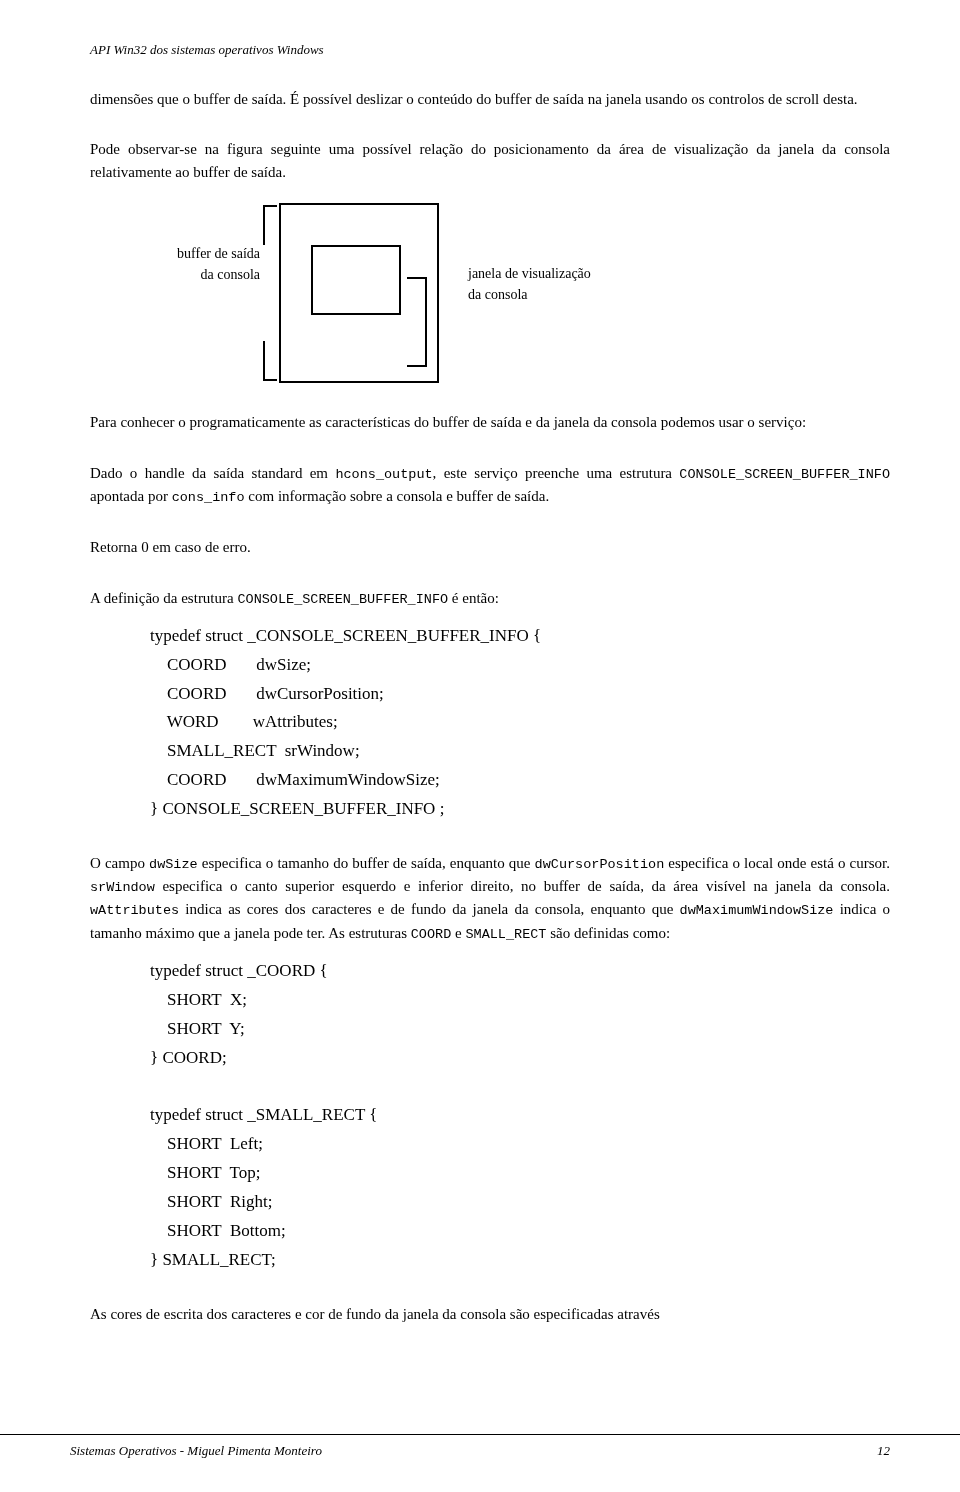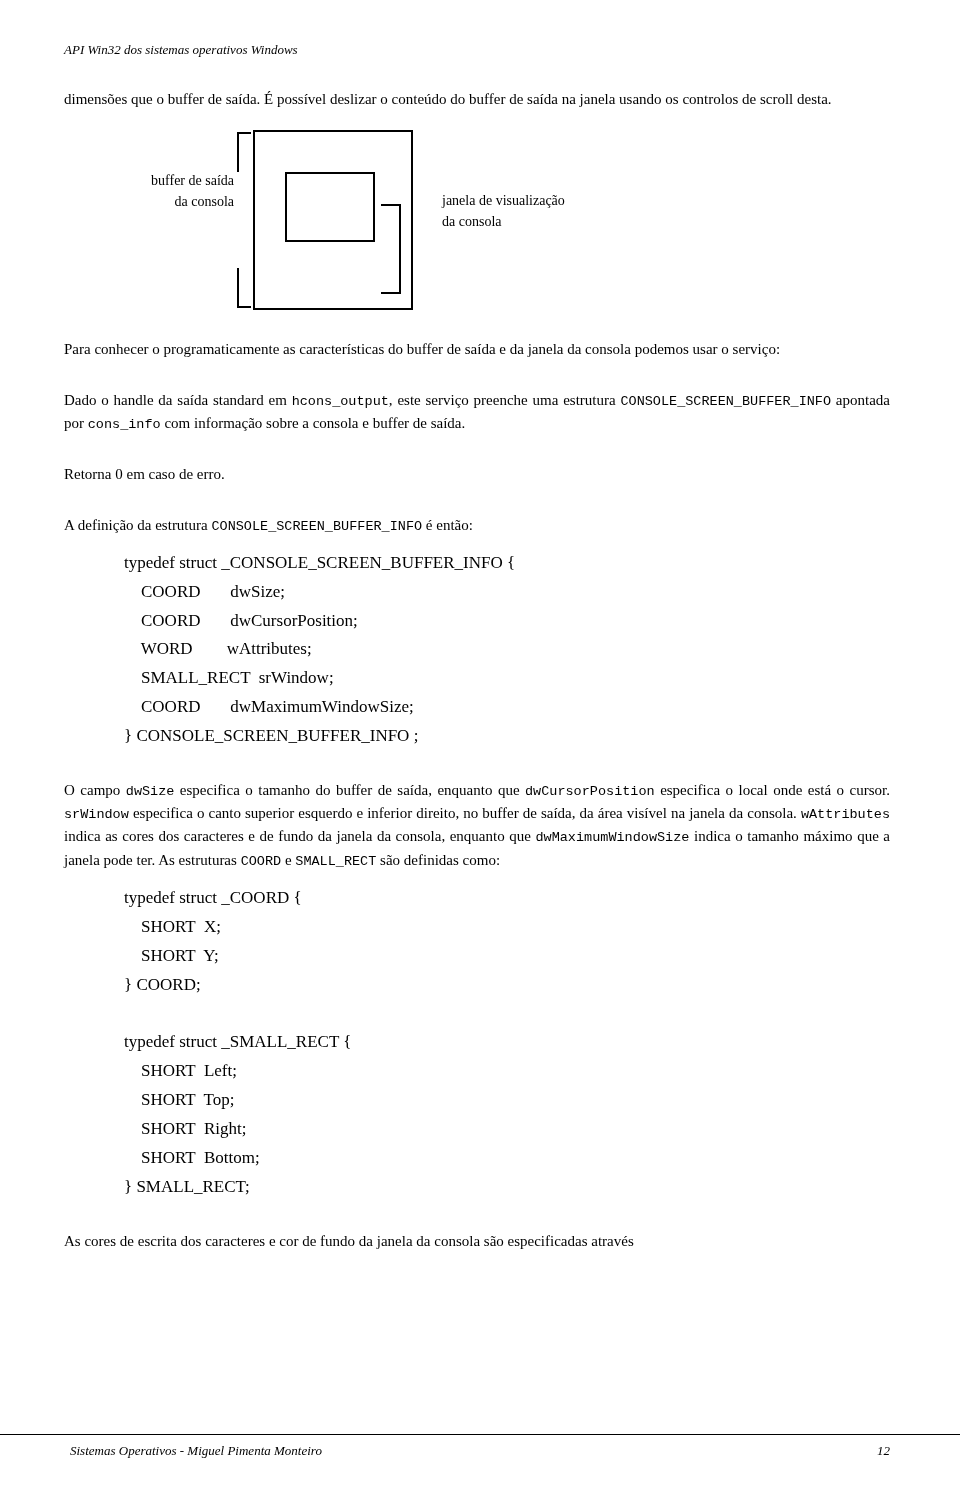--- a/index.html
+++ b/index.html
@@ -7,21 +7,21 @@
       background: #fff;
       color: #000;
       font-family: "Times New Roman", Times, serif;
       font-size: 15px;
       line-height: 1.5;
       width: 960px;
       min-height: 1492px;
       position: relative;
     }
     .page {
-      padding: 40px 70px 60px 64px;
+      padding: 40px 70px 60px 90px;
     }
     .page-header {
       font-size: 13px;
       font-style: italic;
       margin-bottom: 10px;
       font-family: "Times New Roman", Times, serif;
     }
     .section-text {
       margin-bottom: 12px;
       text-align: justify;
@@ -140,20 +140,23 @@
 
   <div class="page-header">
     <span>API Win32 dos sistemas operativos Windows</span>
   </div>
 
   <p class="section-text">
     <span>dimensões que o buffer de saída.</span>
     <span>É possível deslizar o conteúdo do buffer de saída na janela usando os controlos de scroll desta.</span>
   </p>
 
+  <p class="section-text">
+    <span>Pode observar-se na figura seguinte uma possível relação do posicionamento da área de visualização da janela da consola relativamente ao buffer de saída.</span>
+  </p>
 
   <div class="diagram-area">
     <div class="diagram-label-left">
       <span>buffer de saída</span><br>
       <span>da consola</span>
     </div>
     <div class="diagram-visual">
       <div class="outer-rect">
         <div class="inner-rect">
           <div class="bracket-right"></div>

